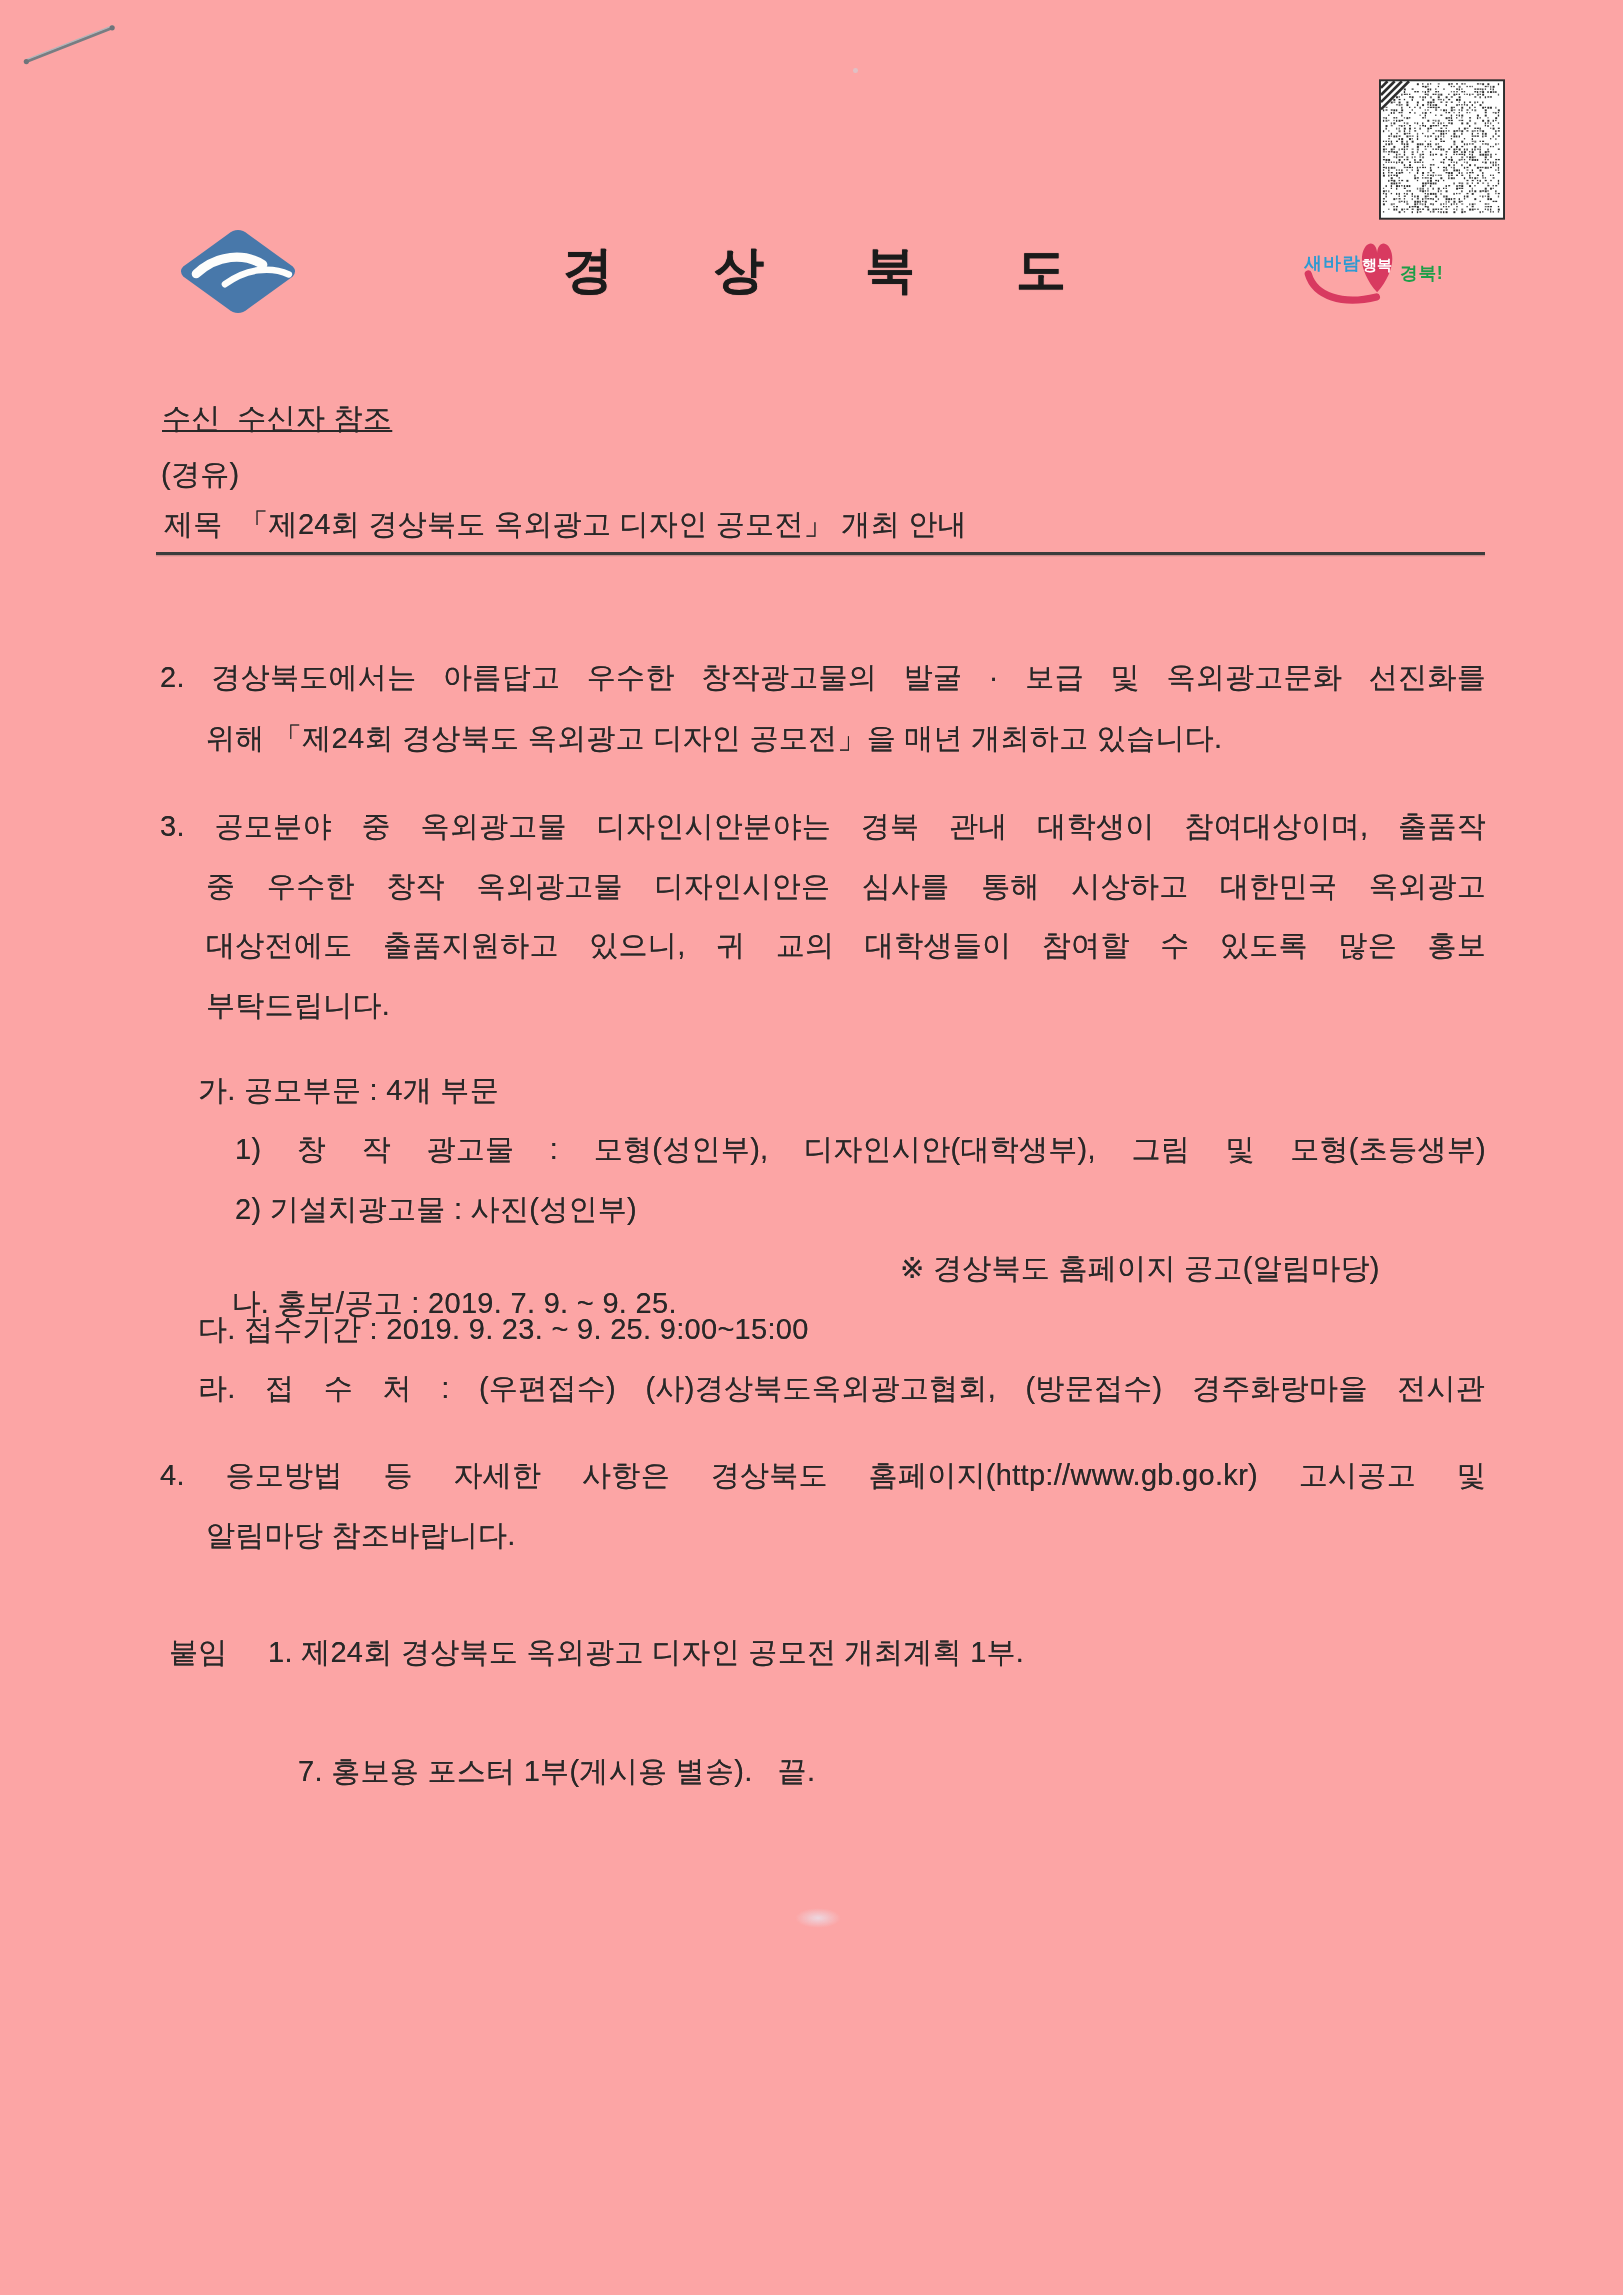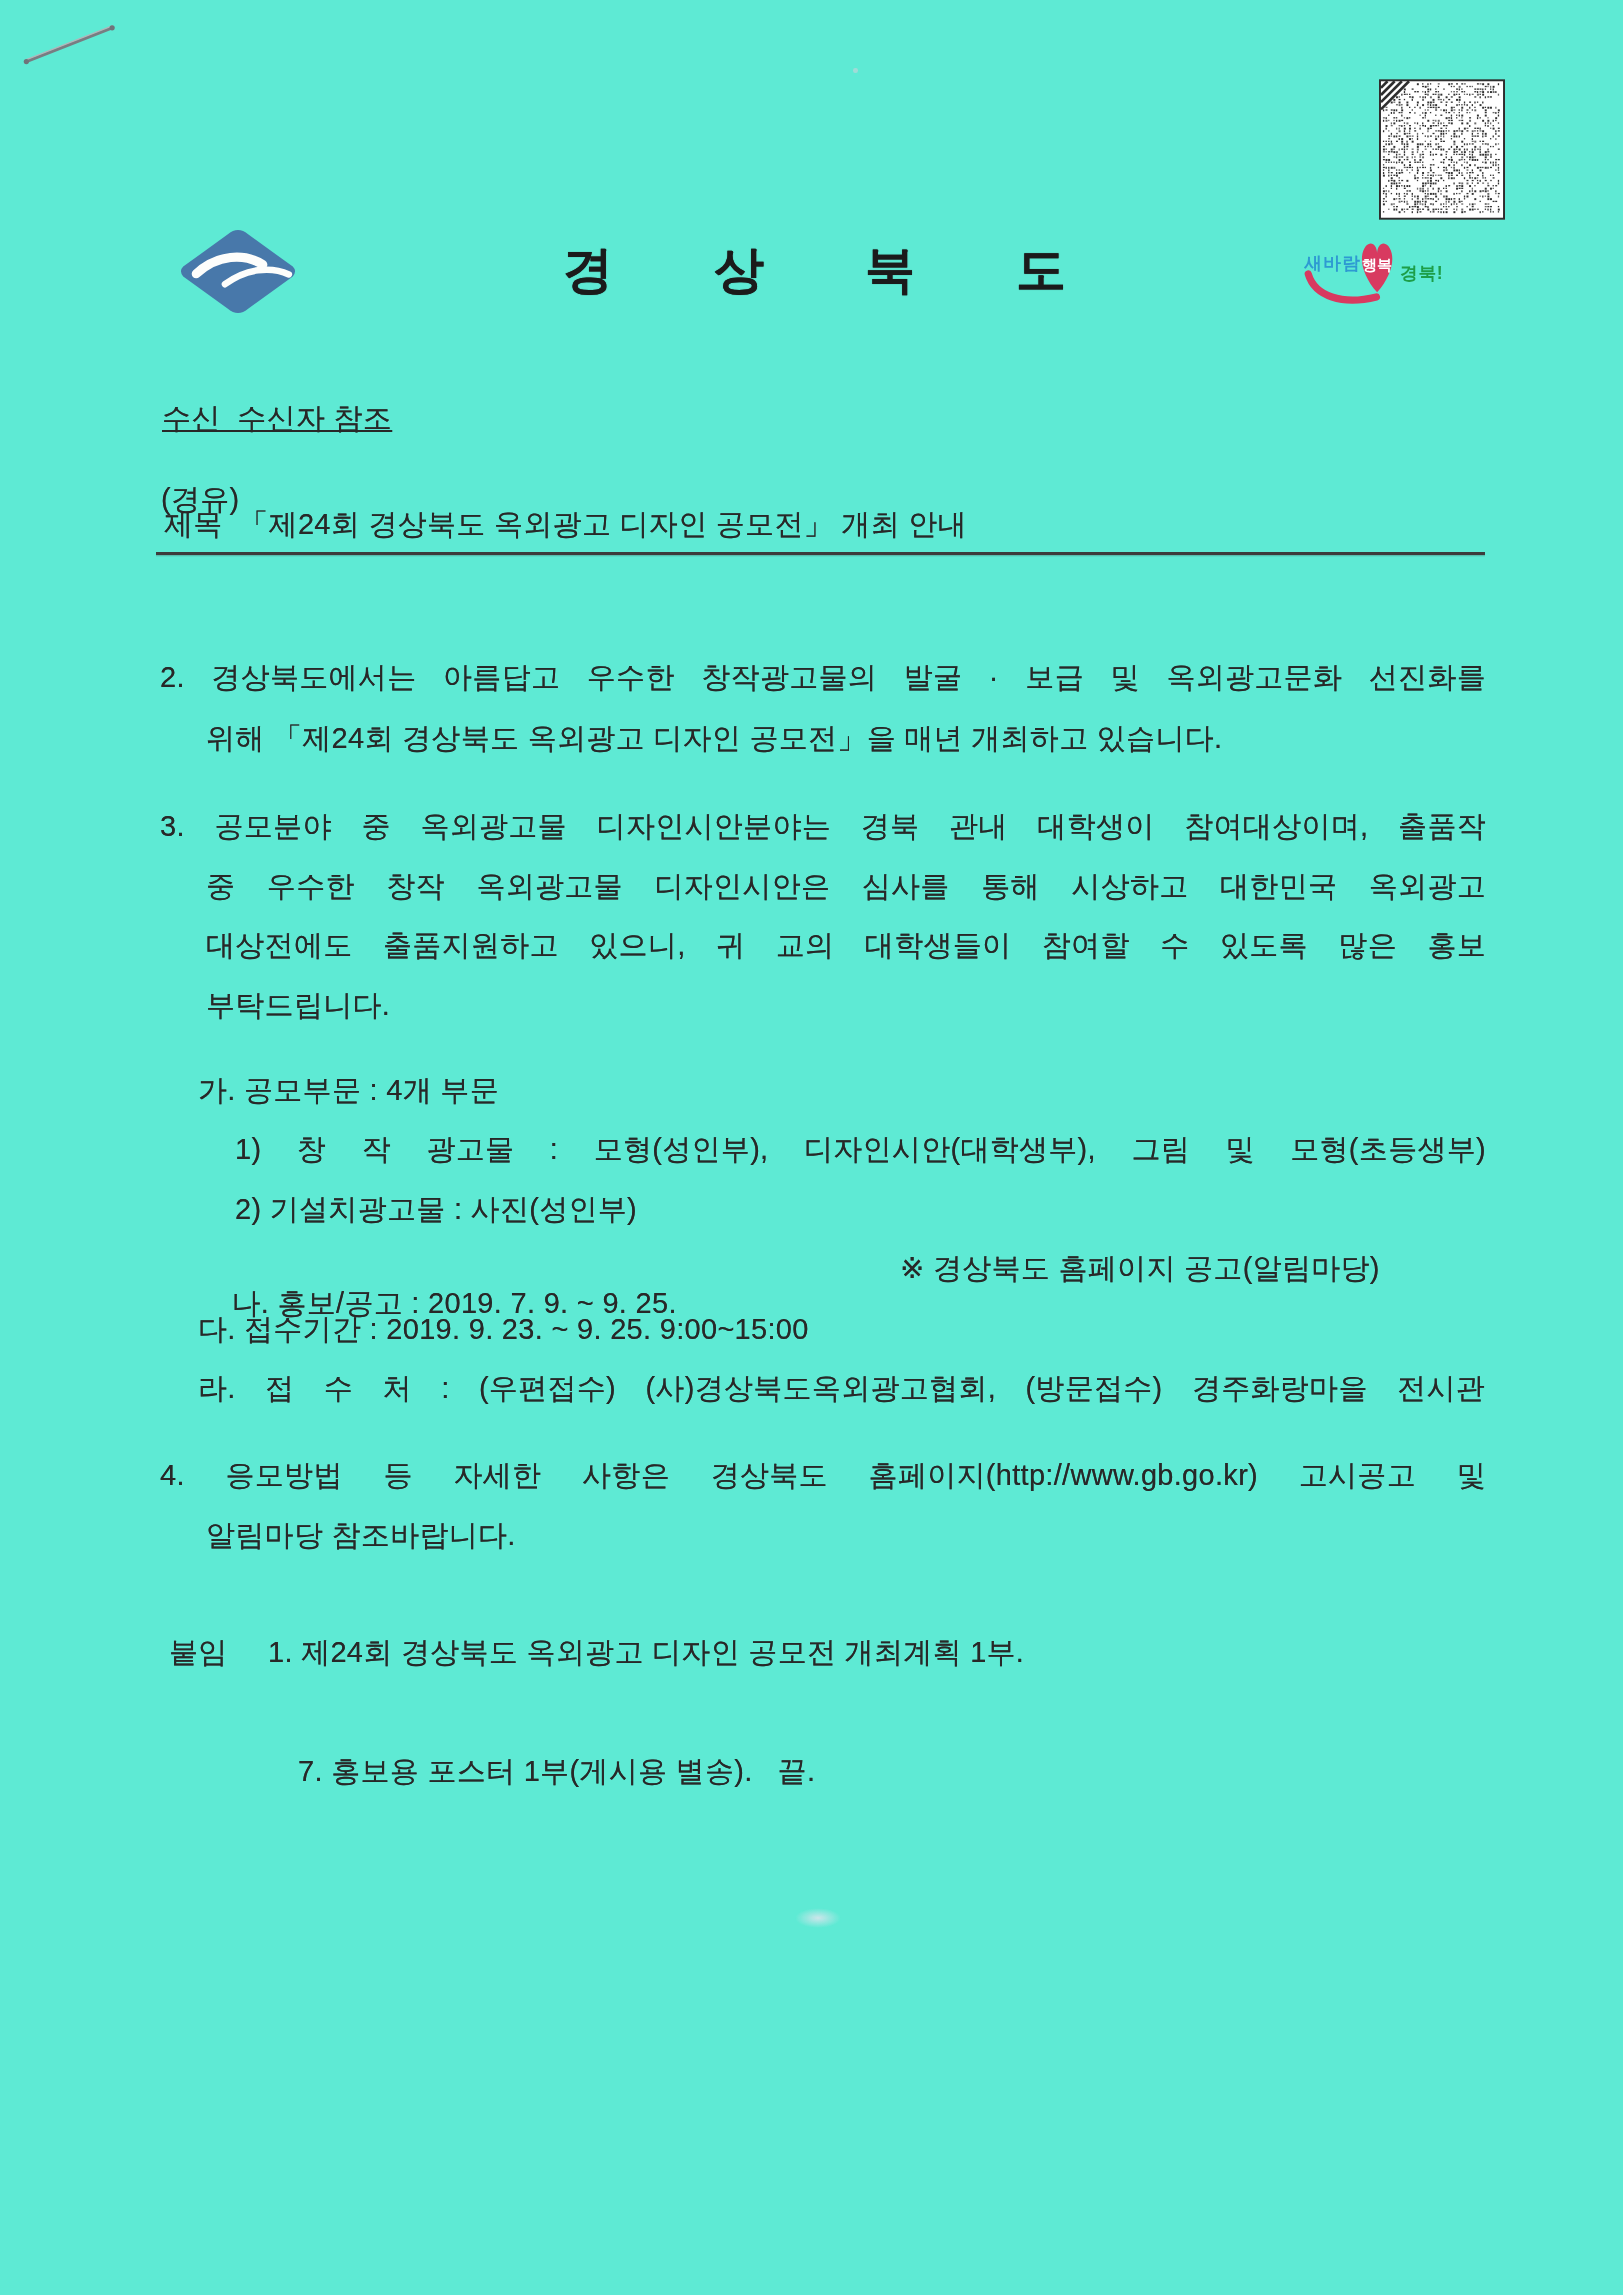--- a/index.html
+++ b/index.html
@@ -1,19 +1,19 @@
 <!DOCTYPE html>
 <html lang="ko" style="font-size:10.5px"><head>
 <meta charset="utf-8">
 <style>
   html,body{margin:0;padding:0;background:#e8e8e8;}
   .page{
     position:relative;
     width:1624px;height:2295px;
-    background:#5eead4;
+    background:#fca5a5;
     overflow:hidden;
     font-family:"Liberation Sans","DejaVu Sans",sans-serif;
     color:var(--ink,#282828);
   }
   .line{
     position:absolute;
     font-size:29px;line-height:35px;height:35px;
     letter-spacing:0.3px;
     white-space:pre;
     color:var(--ink,#282828);
@@ -1085,21 +1085,21 @@
     <path d="M 8,64 C 18,98 60,112 112,99" stroke="var(--slogan-red,#d83a60)" stroke-width="11" fill="none" stroke-linecap="round"></path>
     <g transform="translate(80,2) scale(0.6,0.9)">
       <path d="M55,100 C18,72 6,40 26,22 C40,11 54,20 55,33 C56,20 70,11 84,22 C104,40 92,72 55,100 Z" fill="var(--slogan-red,#d83a60)"></path>
     </g>
     <text x="2" y="56" font-size="27" font-weight="bold" letter-spacing="2" fill="var(--slogan-blue,#2e9ad2)">새바람</text>
     <text x="113" y="58" font-size="23" font-weight="bold" fill="#ffffff" text-anchor="middle">행복</text>
     <text x="148" y="72" font-size="27" font-weight="bold" letter-spacing="1" fill="var(--slogan-green,#1d9e48)">경북!</text>
   </svg>
 
   <div class="line" style="left:162px;top:401px;text-decoration:underline;">수신  수신자 참조</div>
-  <div class="line" style="left:161px;top:482px;">(경유)</div>
+  <div class="line" style="left:161px;top:457px;">(경유)</div>
 
   <div class="line" style="left:164px;top:507px;">제목  「제24회 경상북도 옥외광고 디자인 공모전」 개최 안내</div>
   <div class="subject-rule"></div>
 
 
   <div class="line jline" style="left:160px;top:660px;width:1326px;">2. 경상북도에서는 아름답고 우수한 창작광고물의 발굴 · 보급 및 옥외광고문화 선진화를</div>
   <div class="line" style="left:206px;top:721px;">위해 「제24회 경상북도 옥외광고 디자인 공모전」을 매년 개최하고 있습니다.</div>
 
   <div class="line jline" style="left:160px;top:809px;width:1326px;">3. 공모분야 중 옥외광고물 디자인시안분야는 경북 관내 대학생이 참여대상이며, 출품작</div>
   <div class="line jline" style="left:206px;top:869px;width:1280px;">중 우수한 창작 옥외광고물 디자인시안은 심사를 통해 시상하고 대한민국 옥외광고</div>

